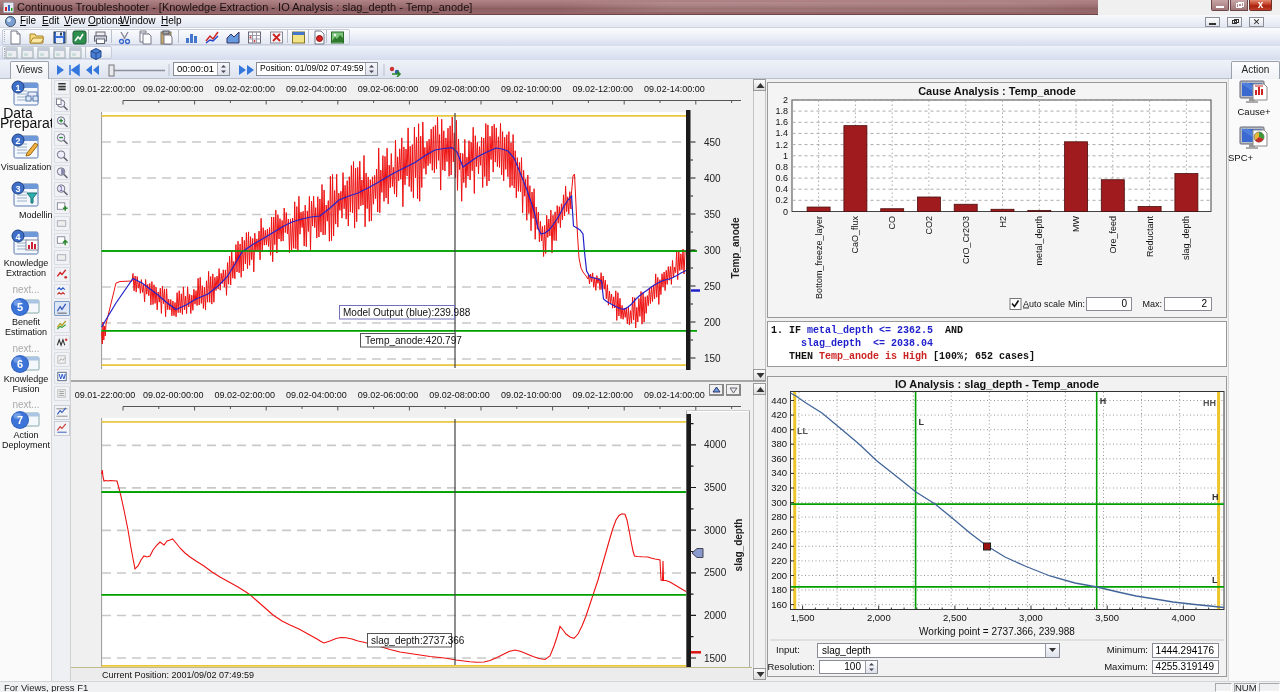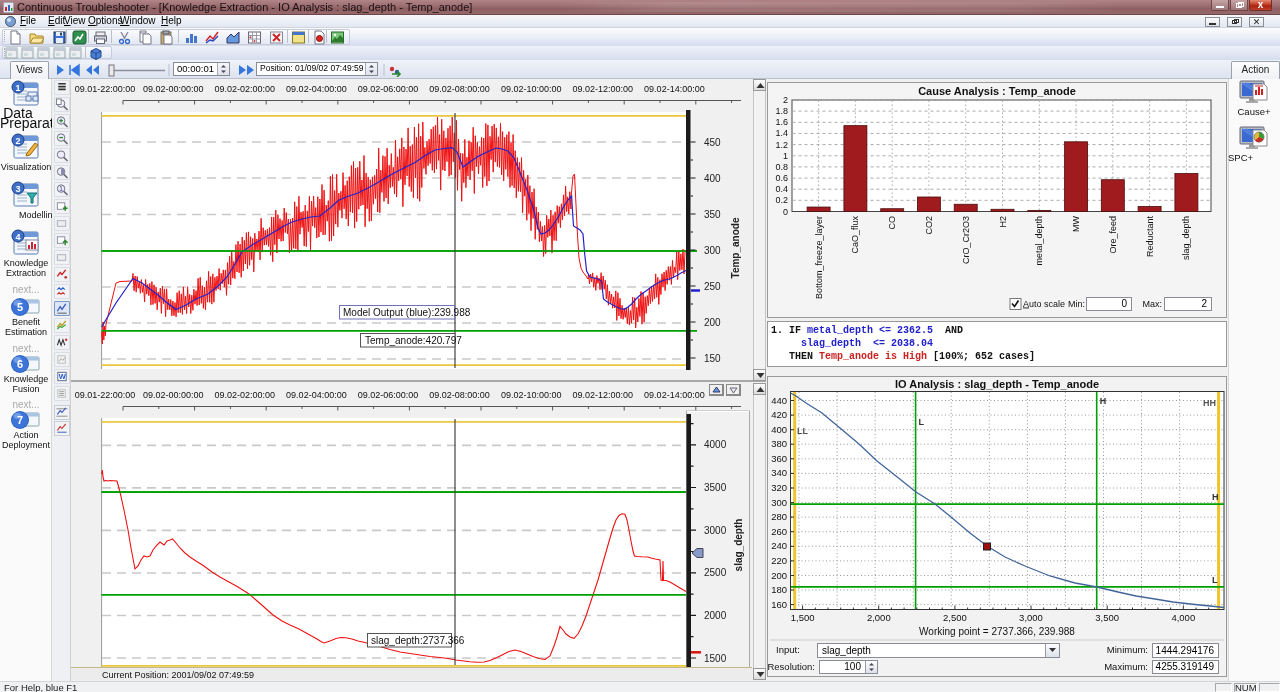--- a/index.html
+++ b/index.html
@@ -5,21 +5,21 @@
  font-family:"Liberation Sans",sans-serif;background:#f0f0f0;font-size:11px;}
 .abs{position:absolute;}
 .tab{position:absolute;height:25px;background:linear-gradient(#fdfdfe,#e9ecf2);
  border:1px solid #9aa1ad;border-bottom:none;border-radius:2px 2px 0 0;
  text-align:center;font-size:10px;line-height:16px;color:#222;}
 .tbsep{position:absolute;width:1px;background:#b9bfcb;top:2px;height:13px;}
 .sunk{position:absolute;background:#fff;border:1px solid #898c95;padding-left:23px;}
 svg text{font-family:"Liberation Sans",sans-serif;}
 </style></head><body>
 
-<div class="abs" style="left:0;top:0;width:1280px;height:15px;background:linear-gradient(#b18587 0%,#9a6d70 45%,#8d5f62 60%,#96686b 100%);border-bottom:1px solid #6e4648;">
+<div class="abs" style="left:0;top:0;width:1098px;height:15px;background:linear-gradient(#b18587 0%,#9a6d70 45%,#8d5f62 60%,#96686b 100%);border-bottom:1px solid #6e4648;">
  <svg class="abs" style="left:3px;top:2px" width="11" height="11" viewBox="0 0 11 11">
       <rect x="0" y="0" width="11" height="11" fill="#e8e8f0" stroke="#667"></rect>
       <rect x="2" y="5" width="2" height="4" fill="#c22"></rect>
       <rect x="5" y="3" width="2" height="6" fill="#36c"></rect>
       <rect x="8" y="6" width="1.5" height="3" fill="#2a2"></rect>
     </svg>
  <span class="abs" style="left:17px;top:1px;font-size:11px;color:#1a0f10;">Continuous Troubleshooter - [Knowledge Extraction - IO Analysis : slag_depth - Temp_anode]</span>
  <div class="abs" style="left:560px;top:2px;width:560px;height:10px;background:linear-gradient(90deg,rgba(255,255,255,0) 0%,rgba(255,240,240,0.14) 20%,rgba(255,240,240,0.10) 80%,rgba(255,255,255,0) 100%);"></div>
  <div class="abs" style="left:1211px;top:0;width:18px;height:11px;background:linear-gradient(#c7a5a6,#9f7678);border:1px solid #6e4648;border-top:none;border-radius:0 0 2px 2px;">
       <div class="abs" style="left:4px;top:6px;width:8px;height:2px;background:#fff;"></div>
@@ -30,21 +30,21 @@
     </div>
  <div class="abs" style="left:1249px;top:0;width:23px;height:11px;background:linear-gradient(#e08a73 0%,#c8442c 40%,#a72310 60%,#c0402a 100%);border:1px solid #6e3028;border-top:none;border-radius:0 0 2px 2px;color:#fff;font-size:10px;font-weight:bold;text-align:center;line-height:9px;">x</div>
 </div>
 
 <div class="abs" style="left:0;top:15px;width:1280px;height:13px;background:linear-gradient(#f6f8fb,#e2e7f2);border-bottom:1px solid #cfd4df;font-size:11px;">
  <svg class="abs" style="left:5px;top:1px" width="11" height="11" viewBox="0 0 11 11">
       <circle cx="5.5" cy="5.5" r="5" fill="#7a9fd4" stroke="#456"></circle>
       <circle cx="4" cy="4" r="2" fill="#cfe0f2"></circle>
     </svg>
  <span class="abs" style="left:20px;top:0px;font-size:10px;"><u>F</u>ile</span>
- <span class="abs" style="left:48px;top:0px;font-size:10px;"><u>E</u>dit</span>
+ <span class="abs" style="left:42px;top:0px;font-size:10px;"><u>E</u>dit</span>
  <span class="abs" style="left:64px;top:0px;font-size:10px;"><u>V</u>iew</span>
  <span class="abs" style="left:88px;top:0px;font-size:10px;"><u>O</u>ptions</span>
  <span class="abs" style="left:120px;top:0px;font-size:10px;"><u>W</u>indow</span>
  <span class="abs" style="left:161px;top:0px;font-size:10px;"><u>H</u>elp</span>
  <div class="abs" style="left:1205px;top:2px;width:15px;height:10px;background:linear-gradient(#fefefe,#dfe3ea);border:1px solid #8a8f9a;">
       <div class="abs" style="left:3px;top:5px;width:7px;height:2px;background:#333;"></div>
     </div>
  <div class="abs" style="left:1227px;top:2px;width:15px;height:10px;background:linear-gradient(#fefefe,#dfe3ea);border:1px solid #8a8f9a;">
       <div class="abs" style="left:4px;top:2px;width:5px;height:4px;border:1px solid #333;"></div>
       <div class="abs" style="left:6px;top:1px;width:5px;height:4px;border:1px solid #333;"></div>
@@ -704,16 +704,16 @@
 <path d="M3,3 l20,13 M7,3 l16,10" stroke="#5585e0" stroke-width="1.5"></path>
 <rect x="10" y="18" width="6" height="3" fill="#999"></rect>
     <rect x="7" y="21" width="12" height="2" fill="#aaa"></rect>
 <path d="M14,4 h11 l3,3 v13 h-14 z" fill="#fff" stroke="#888"></path>
 <circle cx="20" cy="11" r="5" fill="#e8b830" stroke="#888"></circle>
     <path d="M20,11 L20,6 A5,5 0 0 1 24.5,13 Z" fill="#3a9a3a"></path>
     <path d="M20,11 L24.5,13 A5,5 0 0 1 16,14.5 Z" fill="#c03030"></path>
   </svg>
 <div class="abs" style="left:1228px;top:152px;width:52px;text-align:left;font-size:9.5px;color:#111;">SPC+</div>
 <div class="abs" style="left:0;top:681px;width:1280px;height:11px;background:#f0f1f2;border-top:1px solid #d5d5d5;font-size:9.5px;color:#222;">
-    <span class="abs" style="left:4px;top:0px;">For Help, blue F1</span>
+    <span class="abs" style="left:4px;top:0px;">For Views, press F1</span>
     <div class="abs" style="left:1215px;top:1px;width:17px;height:9px;border:1px solid #c3c3c3;border-top-color:#a8a8a8;border-left-color:#a8a8a8;border-bottom-color:#fff;border-right-color:#fff;text-align:center;line-height:8px;"></div>
     <div class="abs" style="left:1234px;top:1px;width:23px;height:27px;border:1px solid #c3c3c3;border-top-color:#a8a8a8;border-left-color:#a8a8a8;border-bottom-color:#fff;border-right-color:#fff;text-align:center;line-height:8px;">NUM</div>
     <div class="abs" style="left:1259px;top:1px;width:21px;height:9px;border:1px solid #c3c3c3;border-top-color:#a8a8a8;border-left-color:#a8a8a8;border-bottom-color:#fff;border-right-color:#fff;text-align:center;line-height:8px;"></div>
   </div>
 </body></html>

